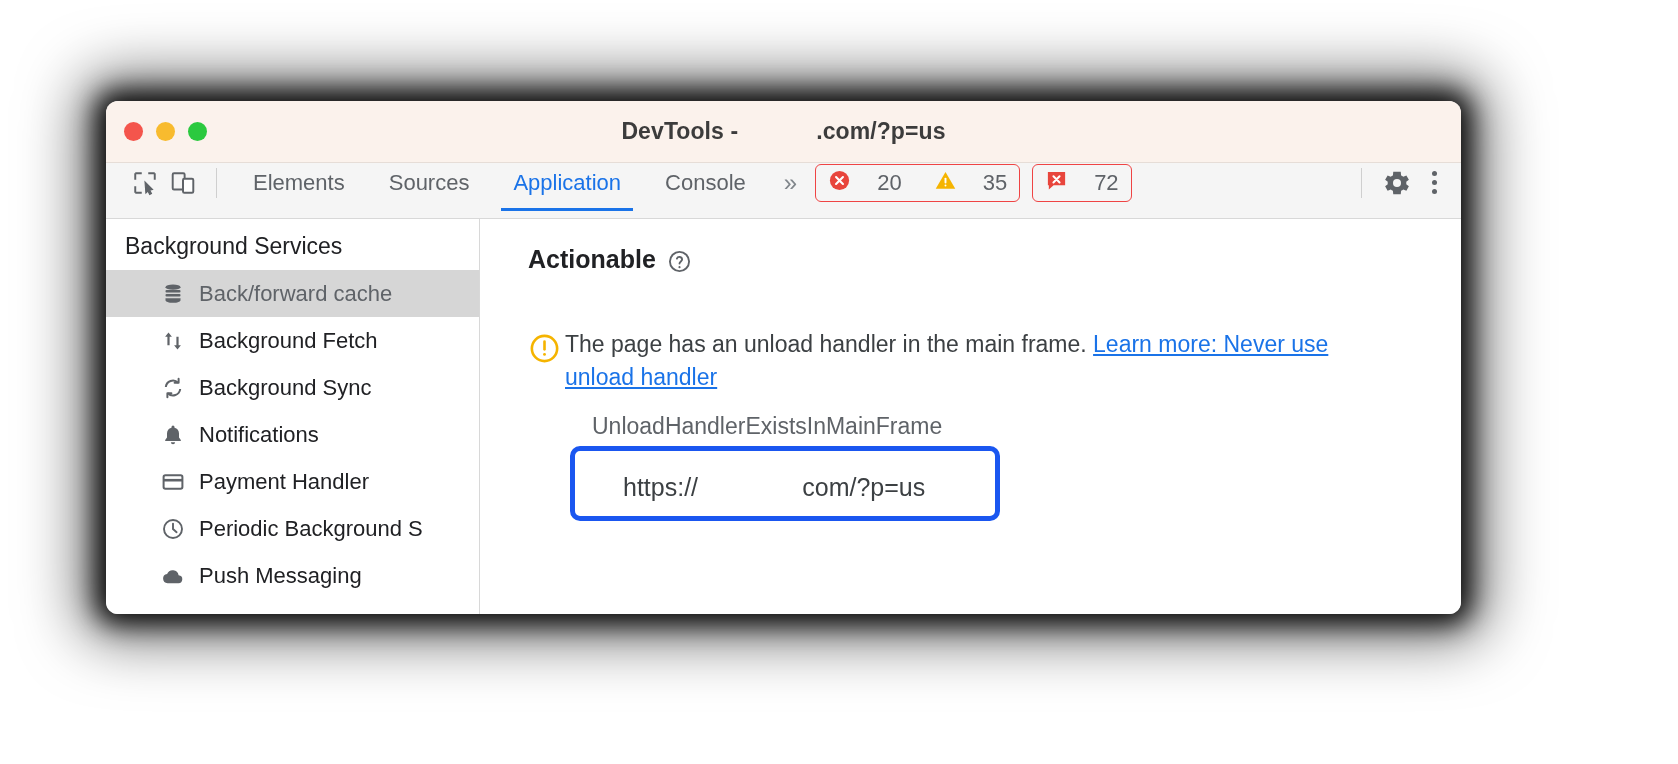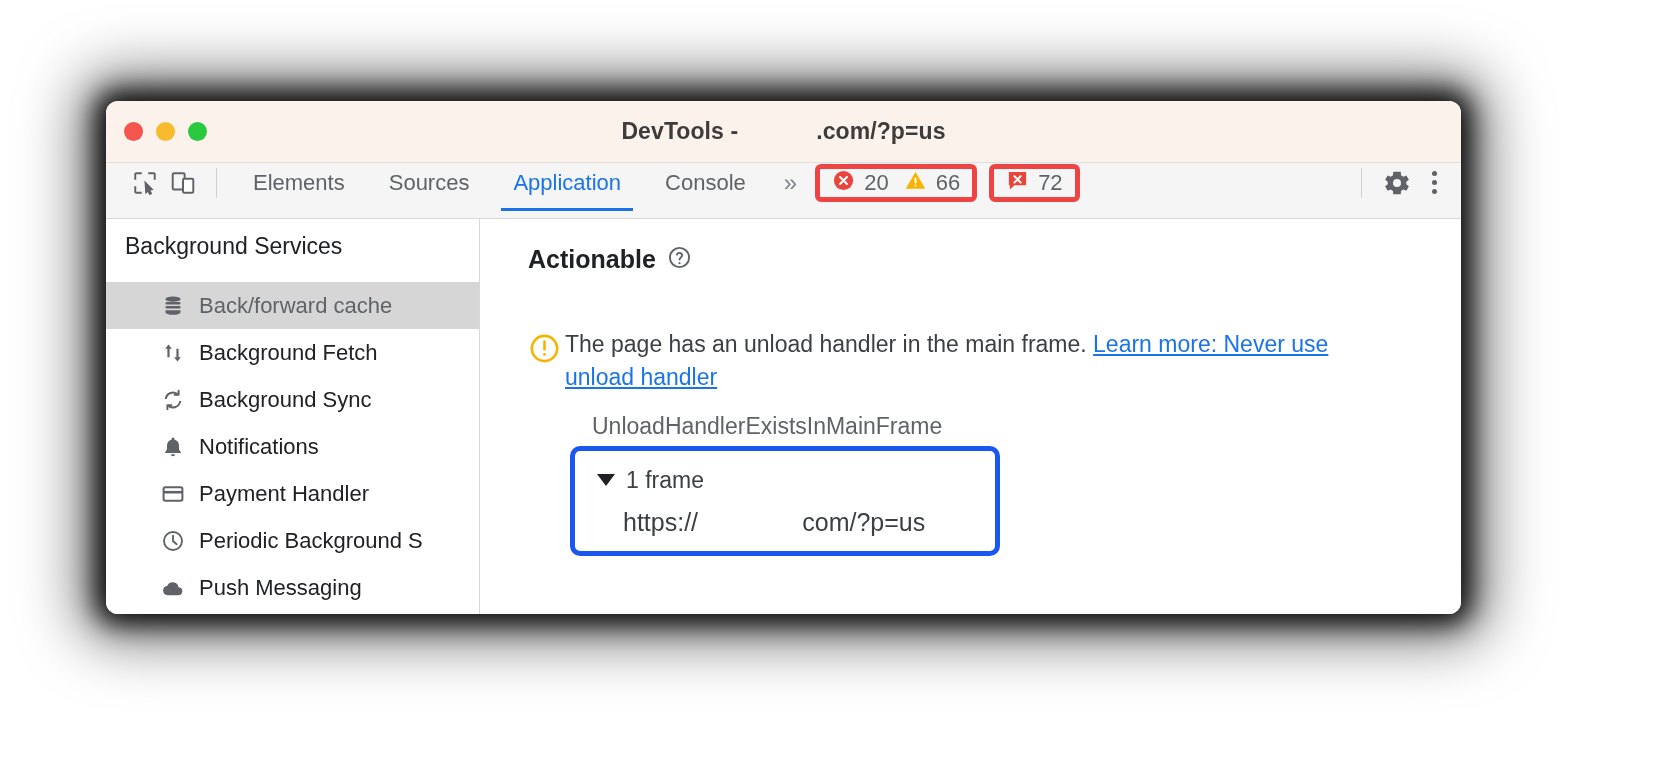--- a/index.html
+++ b/index.html
@@ -76,22 +76,22 @@
     left: 10px; right: 10px; bottom: 0; height: 3px;
     background: #1a73e8;
   }
   .overflow {
     font-size: 24px; color: #80868b;
     padding: 0 14px 0 16px;
     line-height: 1;
   }
   .badges { display: flex; align-items: center; gap: 12px; margin-left: 4px; }
   .badge {
-    display: flex; align-items: center; gap: 9px;
-    border: 5px solid #ef4444; border-radius: 6px;
+    display: flex; align-items: center; gap: 26px;
+    border: 1px solid #ef4444; border-radius: 6px;
     padding: 5px 12px; height: 38px;
     background: #f5f5f5;
   }
   .badge-num { font-size: 22px; color: #5f6368; }
   .spacer { flex: 1; }
   .tb-right { display: flex; align-items: center; gap: 6px; }
   .vline { width: 1px; height: 30px; background: #cfcfcf; margin: 0 10px; }
   .kebab { display: flex; flex-direction: column; gap: 4px; align-items: center; padding: 0 10px; }
   .kebab i { width: 5px; height: 5px; border-radius: 50%; background: #5f6368; display: block; }
 
@@ -99,40 +99,40 @@
   .body { display: flex; height: 395px; }
 
   
   .sidebar {
     width: 374px; flex: none;
     background: #ffffff;
     border-right: 1px solid #d8d8d8;
     overflow: hidden;
   }
   .sb-header {
-    padding: 14px 0 22px 19px;
+    padding: 14px 0 10px 19px;
     font-size: 23px; color: #202124;
     white-space: nowrap;
   }
   .sb-item {
     display: flex; align-items: center;
     height: 47px;
     padding-left: 54px;
     gap: 13px;
     white-space: nowrap;
   }
   .sb-item.selected { background: #d6d6d6; }
   .sb-label { font-size: 22px; color: #202124; }
   .sb-item.selected .sb-label { color: #5f6368; }
   .sb-ico { width: 26px; height: 26px; flex: none; display: flex; align-items: center; justify-content: center; color: #5f6368; }
 
   
   .main { flex: 1; background: #fff; padding: 26px 0 0 48px; overflow: hidden; }
   .panel-title {
-    display: flex; align-items: flex-start; gap: 11px;
+    display: flex; align-items: flex-end; gap: 11px;
     font-size: 25px; font-weight: bold; color: #202124;
   }
   .help-ico { color: #5f6368; display: flex; }
 
   .issue { display: flex; gap: 4px; margin-top: 54px; }
   .warn-ico { flex: none; margin-top: 4px; }
   .issue-text {
     font-size: 23px; color: #3c4043; line-height: 1.45;
     max-width: 820px;
   }
@@ -216,21 +216,21 @@
             </svg>
           </span>
           <span class="badge-num">20</span>
           <span style="margin-left:6px;">
             <svg width="23" height="23" viewBox="0 0 24 24">
               <path d="M12 3.2L22.2 20.6H1.8z" fill="#f5b400"></path>
               <rect x="11" y="9" width="2" height="6" rx="1" fill="#fff"></rect>
               <rect x="11" y="16.2" width="2" height="2" rx="1" fill="#fff"></rect>
             </svg>
           </span>
-          <span class="badge-num">66</span>
+          <span class="badge-num">35</span>
         </div>
 
         <div class="badge">
           <span>
             <svg width="23" height="23" viewBox="0 0 24 24">
               <path d="M3 3h18v14H9l-5 4.5V17H3z" fill="#e8453c"></path>
               <path d="M8.8 7.6l6.4 6.4M15.2 7.6l-6.4 6.4" stroke="#fff" stroke-width="2.1" stroke-linecap="round"></path>
             </svg>
           </span>
           <span class="badge-num">72</span>
@@ -356,23 +356,19 @@
           </span>
           <div class="issue-text">
             <span>The page has an unload handler in the main frame. </span><a href="#">Learn more: Never use unload handler</a>
           </div>
         </div>
 
         <div class="code-id">UnloadHandlerExistsInMainFrame</div>
 
         <div class="frames-wrap">
           <div class="frames-box">
-            <div class="frame-row">
-              <span class="tri"></span>
-              <span>1 frame</span>
-            </div>
             <div class="frame-url">https://               com/?p=us</div>
           </div>
         </div>
       </div>
     </div>
   </div>
 </div>
 
 </body></html>

